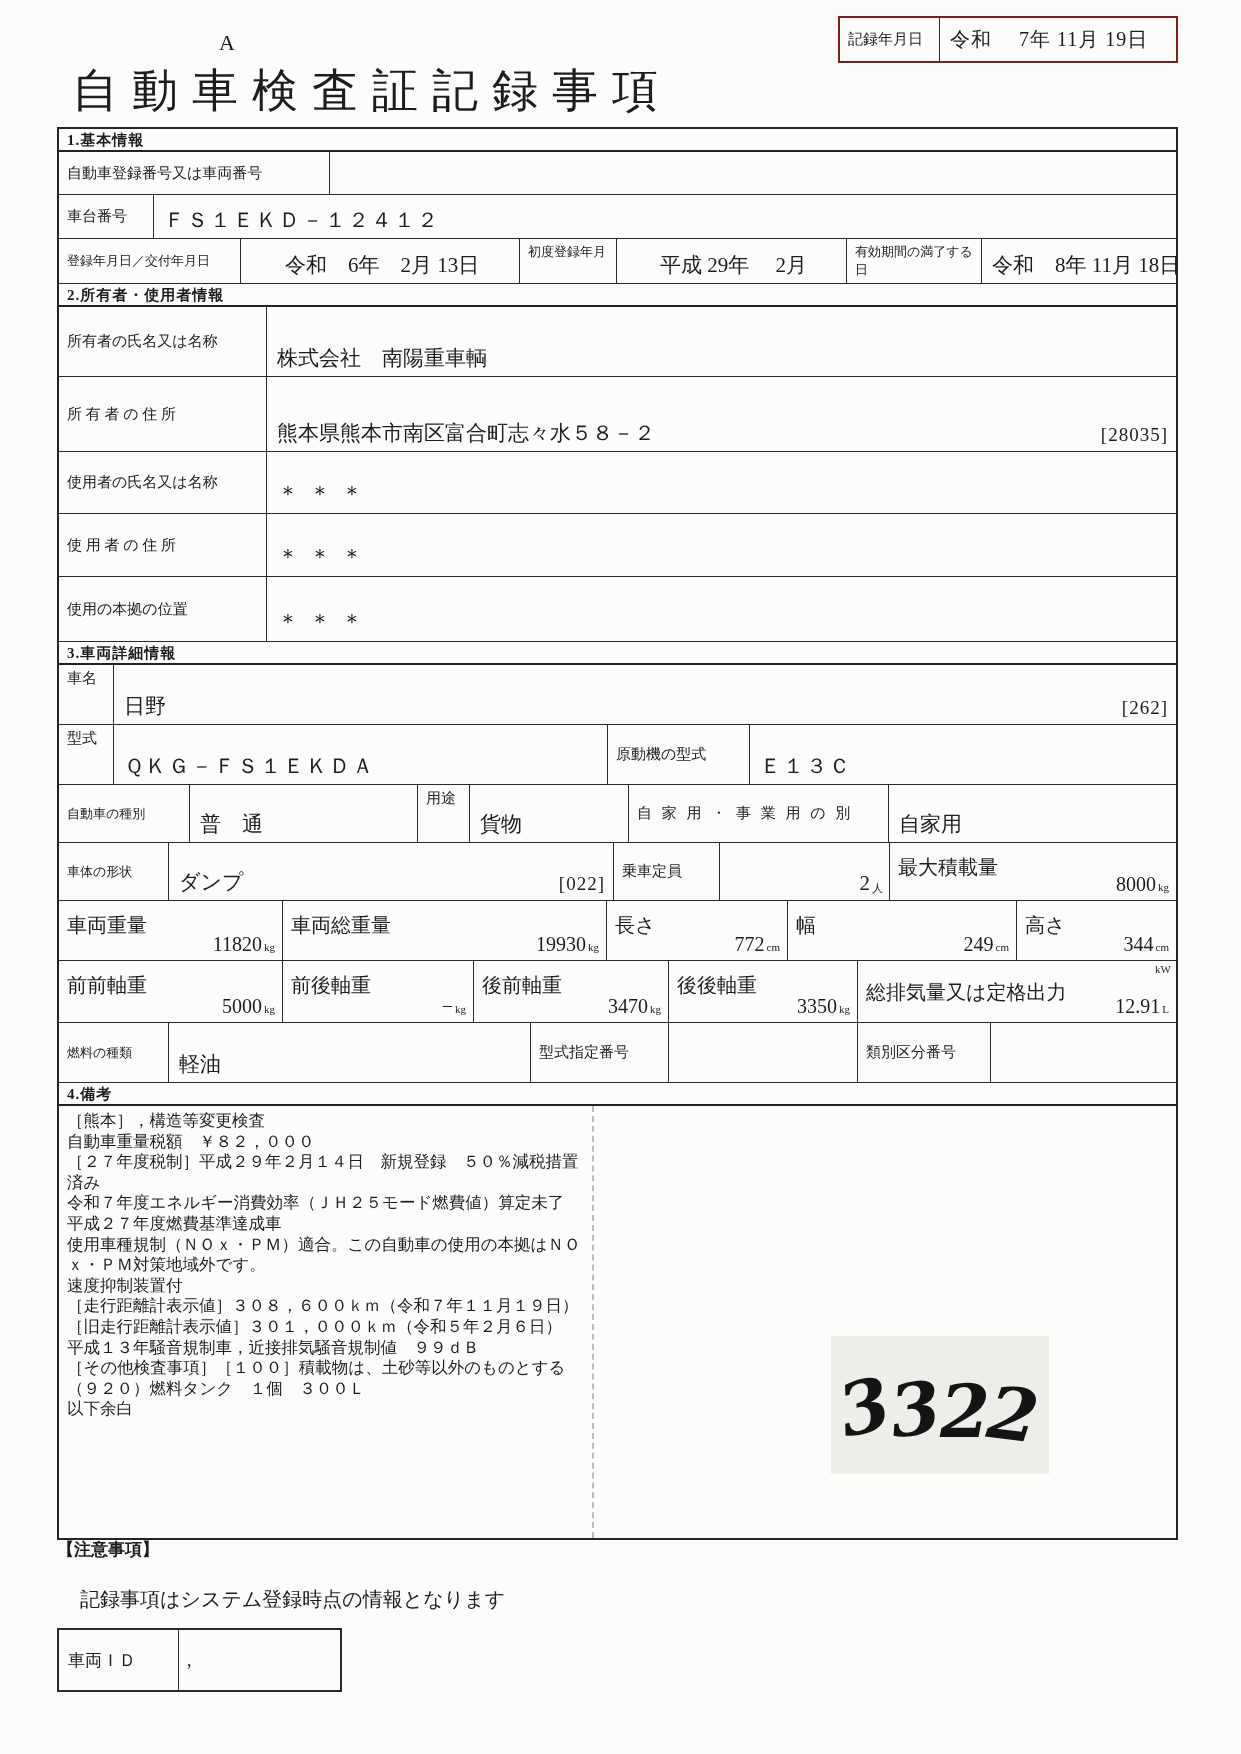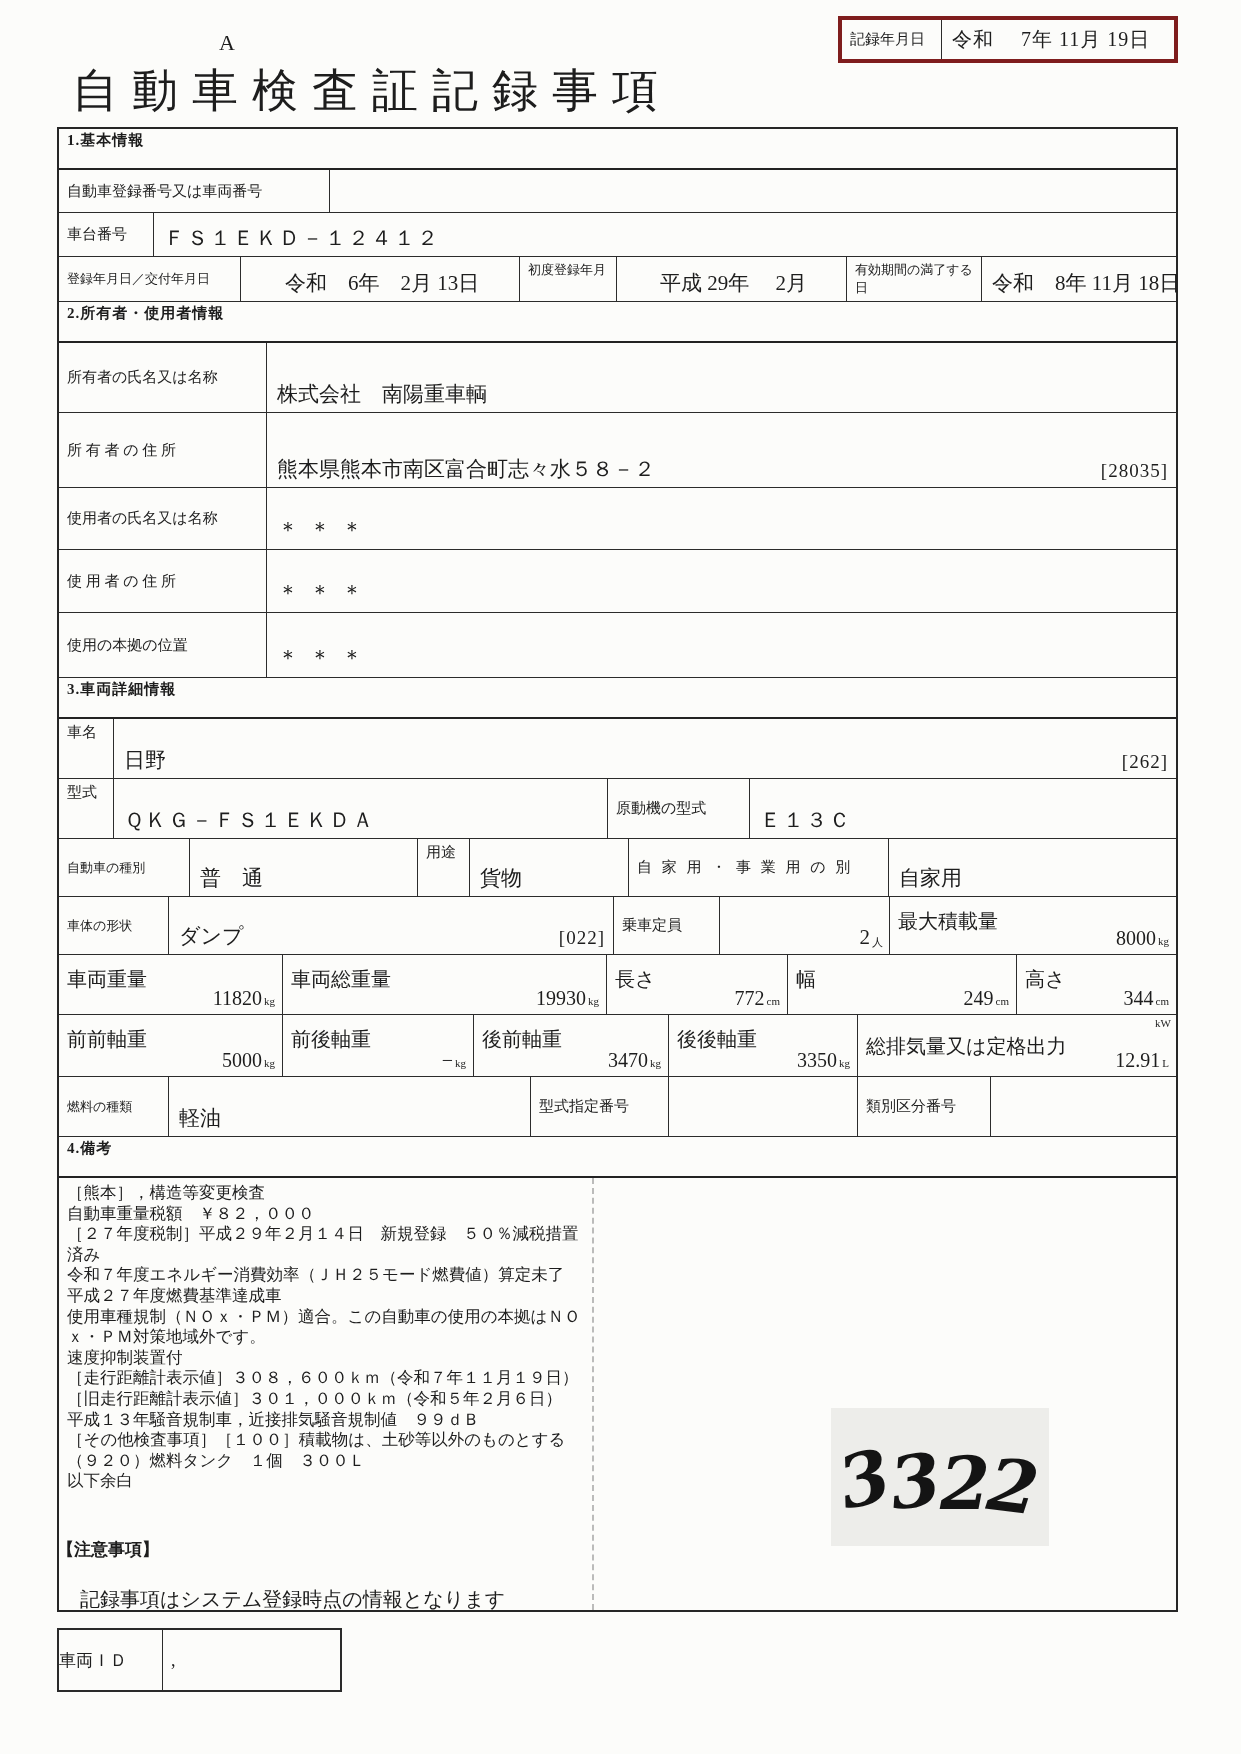--- a/index.html
+++ b/index.html
@@ -4,35 +4,35 @@
 <style>
   * { margin:0; padding:0; box-sizing:border-box; }
   html,body { background:#e8e8e8; }
   .page {
     position:relative; width:1241px; height:1754px; margin:0 auto;
     background:#fcfcfa; color:#1d1d1d; overflow:hidden;
     font-family:"Liberation Serif","DejaVu Serif",serif;
   }
   
   .rec-box { position:absolute; left:838px; top:16px; width:340px; height:47px;
-    border:4px solid #7f1d1d; display:flex; background:#fcfcfa;text-align:center; }
+    border:2px solid #7f1d1d; display:flex; background:#fcfcfa;text-align:center; }
   .rec-label { width:100px; border-right:1.6px solid #2b2b2b; font-size:15px;
     display:flex; align-items:center; padding-left:8px; }
   .rec-value { flex:1; font-size:20px; display:flex; align-items:center;
     padding-left:10px; letter-spacing:1px; white-space:pre; }
   .corner-a { position:absolute; left:219px; top:30px; font-size:22px; }
   .doc-title { position:absolute; left:72px; top:60px; font-size:46px;
     letter-spacing:14px; font-weight:500; white-space:nowrap; }
 
   
   .main-table { position:absolute; left:57px; top:127px; width:1121px;
     border:2.5px solid #262626; }
   .tr { display:flex; position:relative; border-bottom:1.6px solid #2b2b2b; }
   .tr.last { border-bottom:none; }
-  .sec { height:41px; font-size:15px; font-weight:700; padding:2px 0 0 8px;
+  .sec { height:23px; font-size:15px; font-weight:700; padding:2px 0 0 8px;
     border-bottom:2.4px solid #222; letter-spacing:1px; }
   .c { position:relative; border-right:1.6px solid #2c2c2c; flex:0 0 auto; }
   .c.fx { flex:1 1 auto; border-right:none; }
   .lab { font-size:15px; display:flex; align-items:center; padding-left:8px; color:#222; }
   .lab.sm { font-size:13px; }
   .lab.top { align-items:flex-start; padding-top:4px; }
   .lab.sp { letter-spacing:3px; }
   .val { display:flex; align-items:flex-end; padding:0 6px 4px 10px; font-size:21px; white-space:pre; }
   .val.ctr { justify-content:center;text-align:right; }
   .val.rt { justify-content:flex-end; }
@@ -60,22 +60,22 @@
   .hand span:nth-child(3){ transform:rotate(4deg) translateY(8px); }
   .hand span:nth-child(4){ transform:rotate(11deg) translateY(14px); }
 
   
   .notice-title { position:absolute; left:57px; top:1538px; font-size:17px; font-weight:700;
     font-family:"Liberation Sans","DejaVu Sans",sans-serif; }
   .notice-body { position:absolute; left:80px; top:1586px; font-size:20px;
     font-family:"Liberation Sans","DejaVu Sans",sans-serif; }
   .vid-box { position:absolute; left:57px; top:1628px; width:285px; height:64px;
     border:2px solid #2a2a2a; display:flex; }
-  .vid-label { width:104px; border-right:1.6px solid #2b2b2b; font-size:17px;
-    display:flex; align-items:center; }
+  .vid-label { width:120px; border-right:1.6px solid #2b2b2b; font-size:17px;
+    display:flex; align-items:center; padding-left:9px; }
   .vid-value { flex:1; display:flex; align-items:center; padding-left:8px; font-size:18px; }
 </style>
 </head>
 <body>
 
 <div class="page">
 
   <span class="corner-a">A</span>
 
   <div class="rec-box">

